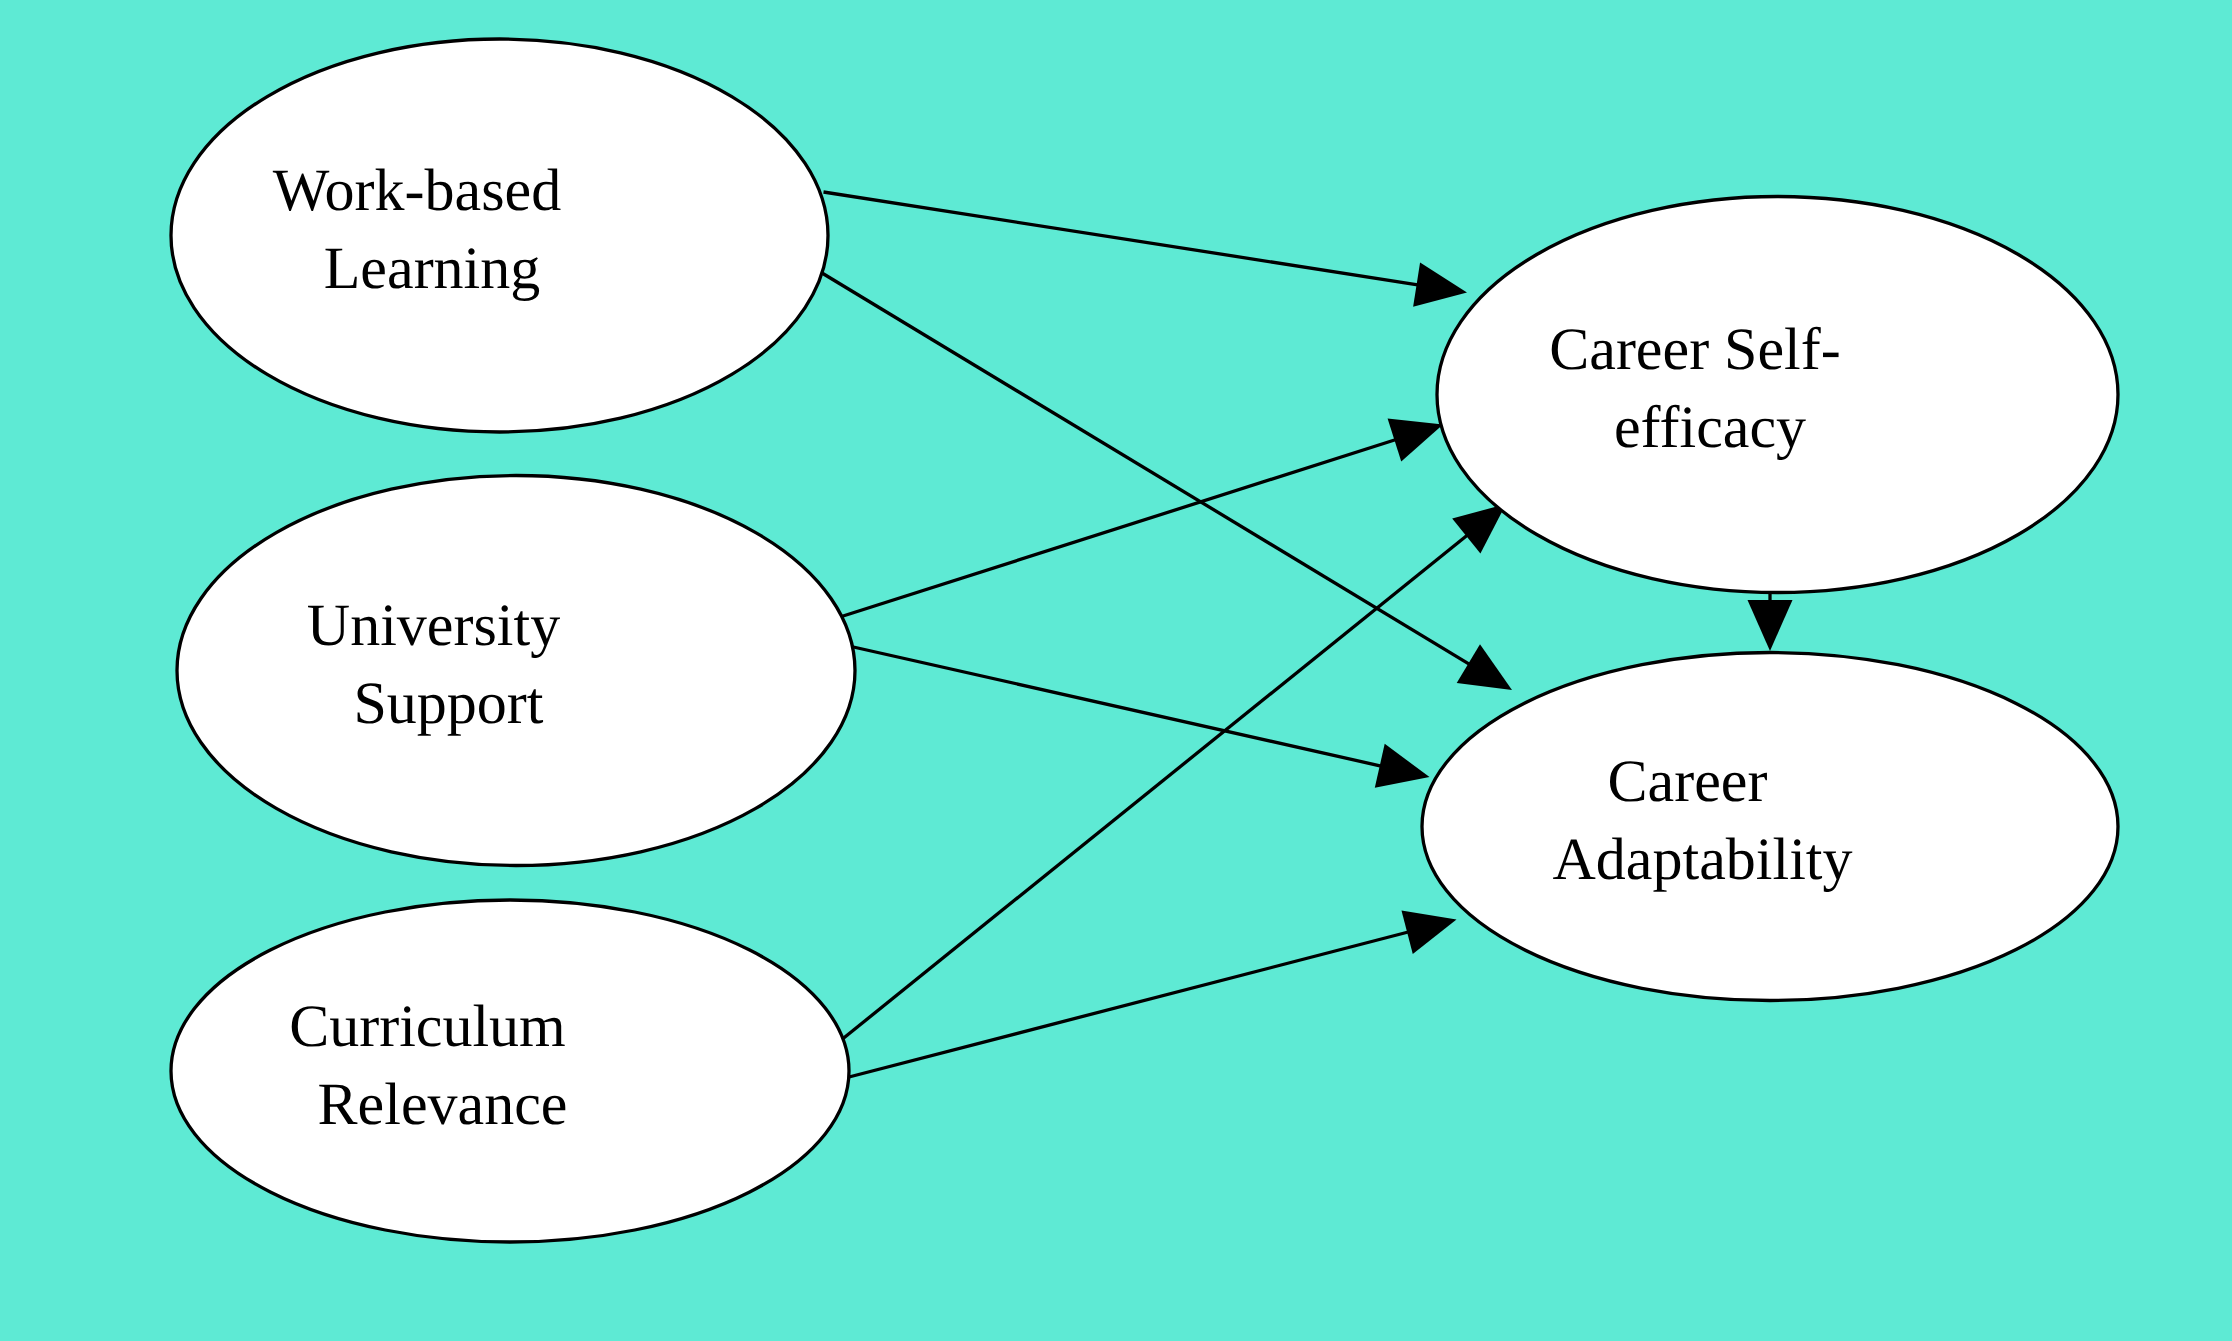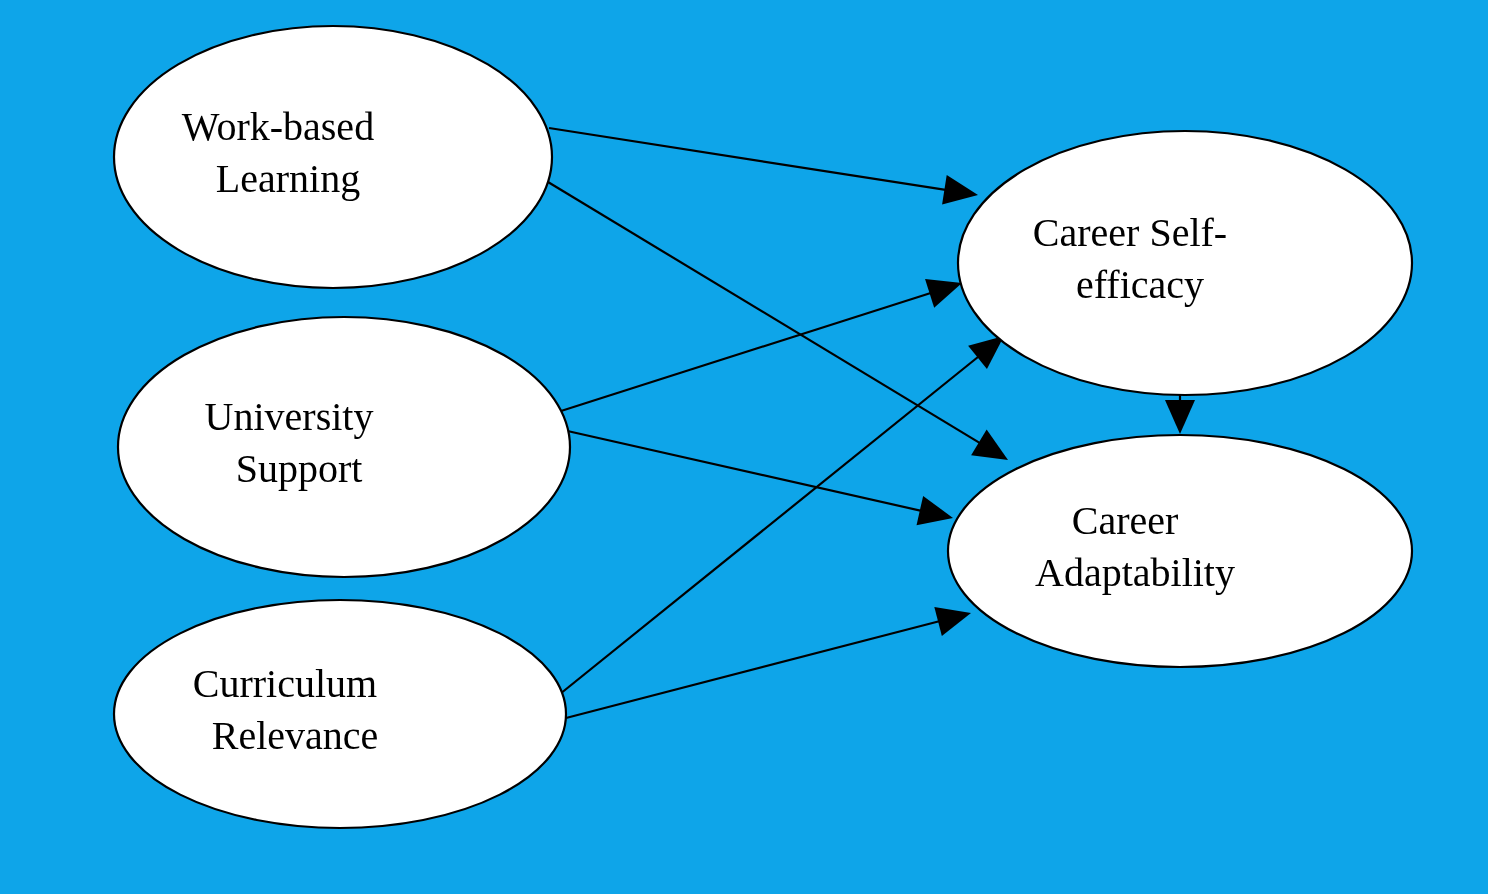--- a/index.html
+++ b/index.html
@@ -11,21 +11,21 @@
   body {
     width: 1488px;
     height: 894px;
     overflow: hidden;
     font-family: "Liberation Serif", "DejaVu Serif", serif;
   }
   #diagram-canvas {
     position: relative;
     width: 1488px;
     height: 894px;
-    background: #0ea5e9;
+    background: #5eead4;
   }
   svg#model-svg {
     position: absolute;
     top: 0;
     left: 0;
     width: 1488px;
     height: 894px;
     display: block;
   }
   .node-ellipse {

